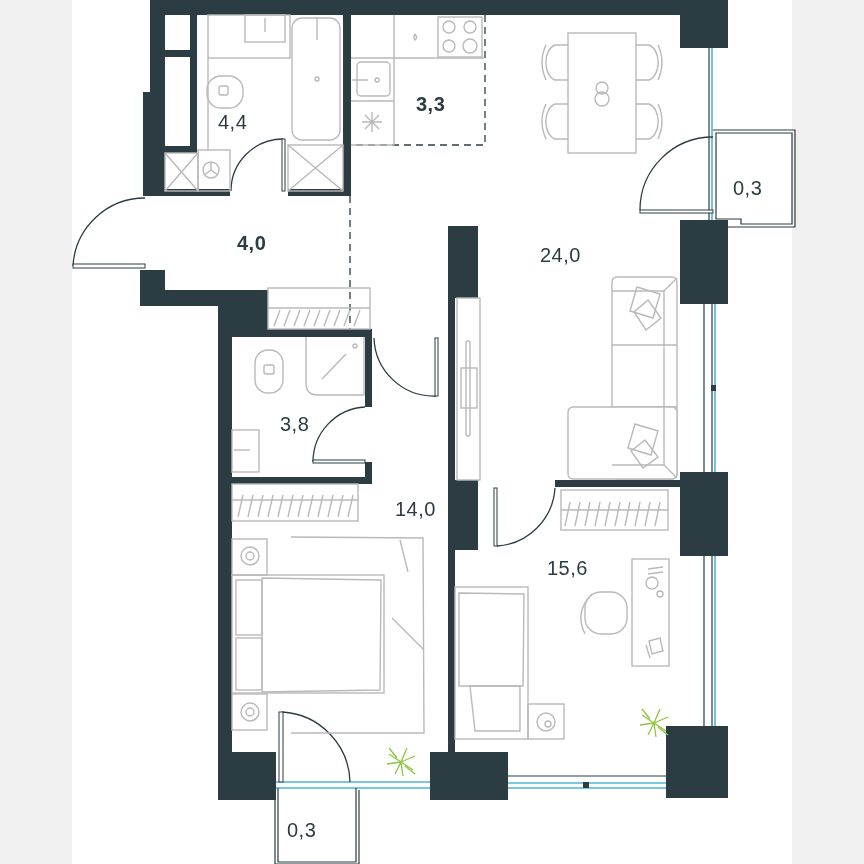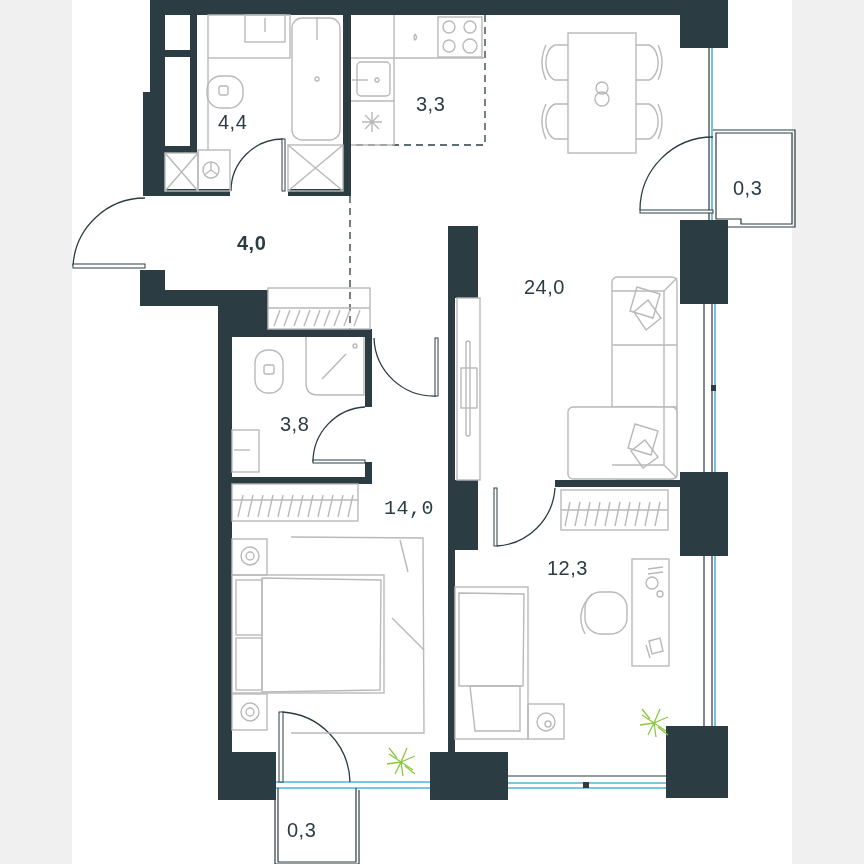--- a/index.html
+++ b/index.html
@@ -260,20 +260,20 @@
       <path d="M-4 -4 L-12 -14 M4 4 L14 12"></path>
     </g>
     <g class="plant" transform="translate(654 723)">
       <path d="M0 0 L-12 -8 M0 0 L-14 2 M0 0 L-6 12 M0 0 L6 -14 M0 0 L14 -6 M0 0 L12 8 M0 0 L2 14"></path>
       <path d="M-4 -4 L-12 -14 M4 4 L14 12"></path>
     </g>
   </g>
 </svg>
 
 <div class="area-label" style="left:218px;top:112px;">4,4</div>
-<div class="area-label" style="left:416px;top:94px;">3,3</div>
+<div class="area-label" style="left:416px;top:94px;font-weight:bold;">3,3</div>
 <div class="area-label" style="left:237px;top:233px;font-weight:bold;">4,0</div>
-<div class="area-label" style="left:524px;top:245px;margin-top:32px;">24,0</div>
+<div class="area-label" style="left:540px;top:245px;">24,0</div>
 <div class="area-label" style="left:733px;top:178px;">0,3</div>
 <div class="area-label" style="left:280px;top:414px;">3,8</div>
-<div class="area-label" style="left:384px;top:499px;font-family:Liberation Mono, monospace;">14,0</div>
-<div class="area-label" style="left:547px;top:558px;">12,3</div>
+<div class="area-label" style="left:395px;top:499px;">14,0</div>
+<div class="area-label" style="left:547px;top:558px;">15,6</div>
 <div class="area-label" style="left:287px;top:820px;">0,3</div>
 
 </body></html>

